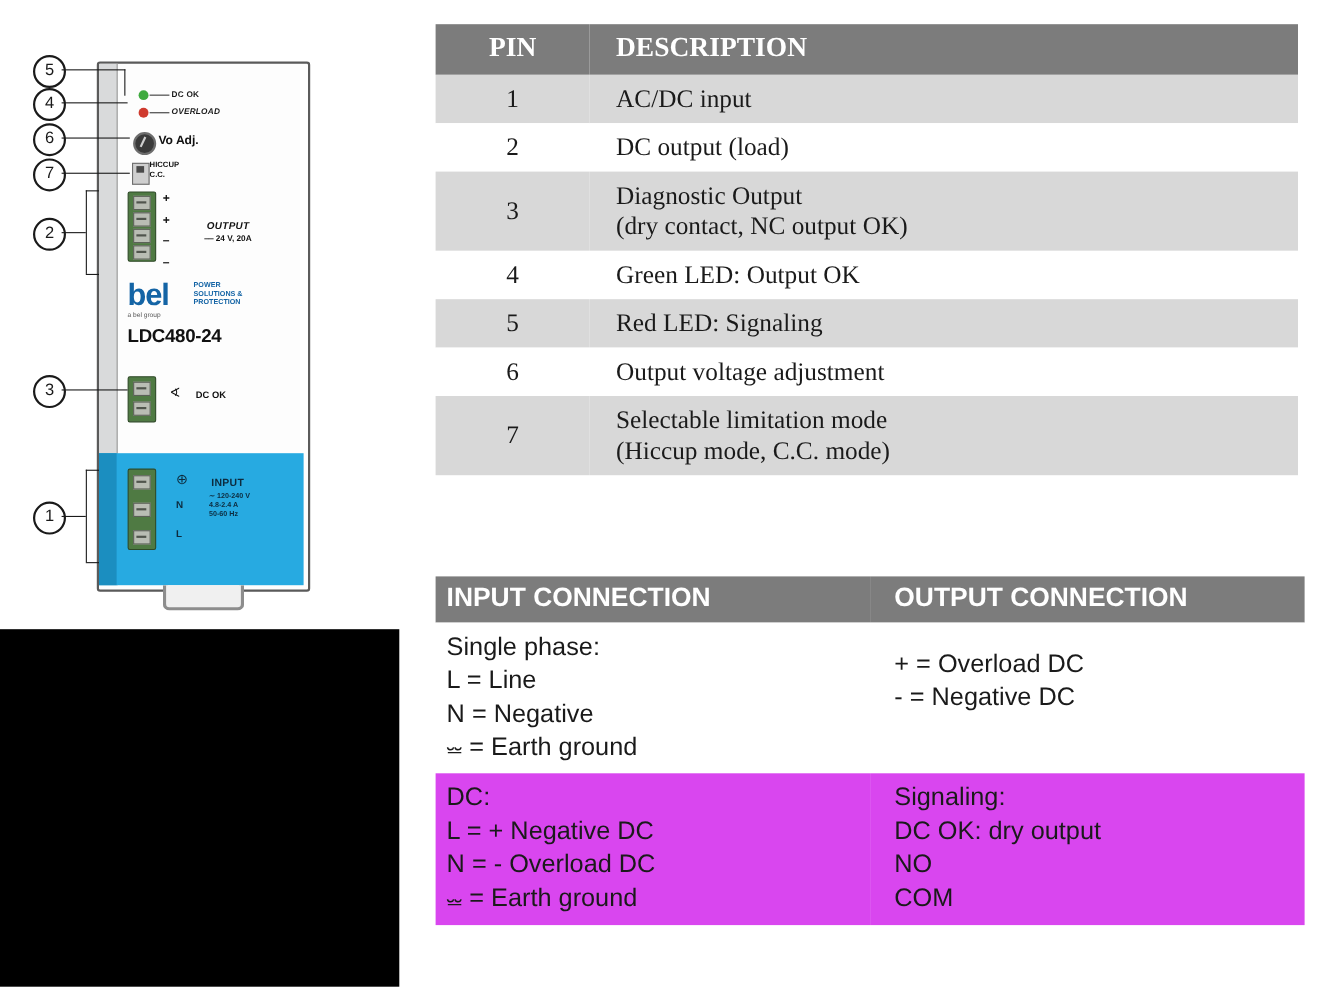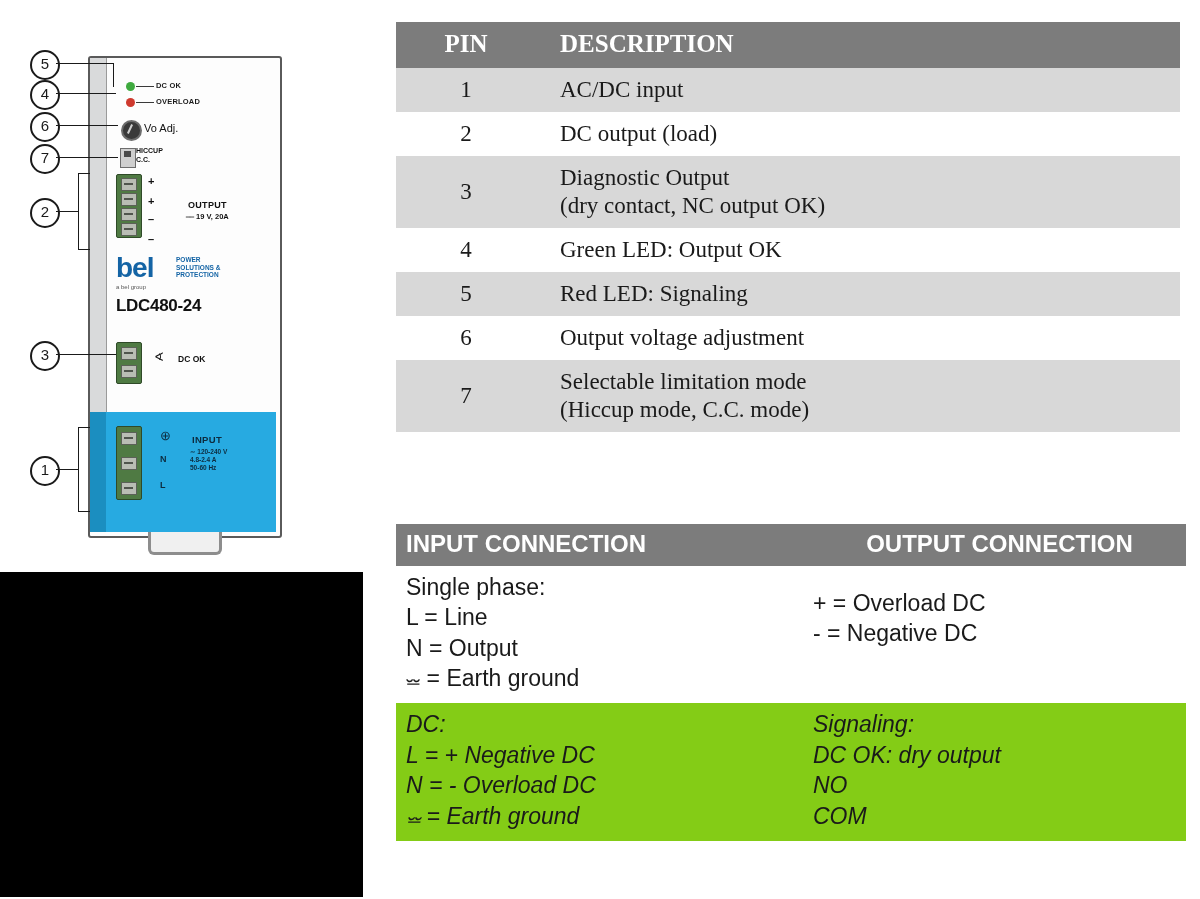--- a/index.html
+++ b/index.html
@@ -124,21 +124,21 @@
     position: absolute;
     left: 6px; top: 2px;
     width: 2px; height: 10px;
     background: #cfcfcf;
     transform: rotate(25deg);
   }
   .pot-label {
     position: absolute;
     left: 56px; top: 66px;
     font-size: 11px;
-    font-weight: normal;
+    font-weight: bold;
     color: #111;
   }
 
   
   .hiccup-sw {
     position: absolute;
     left: 32px; top: 92px;
     width: 14px; height: 18px;
     background: #cfcfcf;
     border: 1px solid #6d6d6d;
@@ -201,20 +201,21 @@
     color: #111;
     line-height: 10px;
   }
   .out-title {
     position: absolute;
     left: 100px; top: 144px;
     font-size: 9px;
     font-weight: bold;
     color: #111;
     letter-spacing: 0.3px;
+    font-style: italic;
   }
   .out-sub {
     position: absolute;
     left: 98px; top: 156px;
     font-size: 7.5px;
     font-weight: bold;
     color: #111;
   }
 
   
@@ -373,21 +374,21 @@
   }
   #conn-table th.col-out { padding-left: 22px; }
   #conn-table td {
     vertical-align: top;
     padding: 6px 0 10px 10px;
     line-height: 1.32;
     font-size: 23px;
   }
   #conn-table td.col-out { padding-left: 22px; }
   #conn-table tr.row-a td { background: #ffffff; }
-  #conn-table tr.row-b td { background: #84cc16; font-style: italic; }
+  #conn-table tr.row-b td { background: #d946ef; }
   .ground-glyph {
     font-size: 22px;
     line-height: 1;
     display: inline-block;
     vertical-align: -2px;
   }
   .out-pad-top { padding-top: 22px !important; }
   .nowrap { white-space: nowrap; }
 </style>
 </head>
@@ -406,21 +407,21 @@
         <div class="device-blue-rail"></div>
       </div>
       <div class="device-foot"></div>
 
       <div class="led-row">
         <div class="led green"></div>
         <div class="led red"></div>
         <div class="led-line" style="left:10px; top:6px; width:18px;"></div>
         <div class="led-line" style="left:10px; top:22px; width:18px;"></div>
         <div class="led-label" style="left:30px; top:1px;">DC OK</div>
-        <div class="led-label" style="left:30px; top:17px;">OVERLOAD</div>
+        <div class="led-label" style="left:30px; top:17px;font-style:italic;">OVERLOAD</div>
       </div>
 
       <div class="pot"></div>
       <div class="pot-label">Vo Adj.</div>
 
       <div class="hiccup-sw"></div>
       <div class="hiccup-label">
         <span>HICCUP</span><br>
         <span>C.C.</span>
       </div>
@@ -431,21 +432,21 @@
         <div class="conn-screw" style="top:33px;"></div>
         <div class="conn-screw" style="top:48px;"></div>
       </div>
       <div class="pin-mark" style="left:60px; top:120px;">+</div>
       <div class="pin-mark" style="left:60px; top:140px;">+</div>
       <div class="pin-mark" style="left:60px; top:158px;">–</div>
       <div class="pin-mark" style="left:60px; top:178px;">–</div>
       <div class="out-title">OUTPUT</div>
       <div class="out-sub">
         <span style="font-size:8px;">⎯⎯</span>
-        <span>19 V, 20A</span>
+        <span>24 V, 20A</span>
       </div>
 
       <div class="brand-bel">bel</div>
       <div class="brand-sub">POWER<br>SOLUTIONS &amp;<br>PROTECTION</div>
       <div class="brand-group">a bel group</div>
       <div class="model">LDC480-24</div>
 
       <div class="connector sig-conn">
         <div class="conn-screw" style="top:4px;"></div>
         <div class="conn-screw" style="top:22px;"></div>
@@ -550,29 +551,29 @@
           <div>(Hiccup mode, C.C. mode)</div>
         </td>
       </tr>
     </tbody>
   </table>
 
   <table class="tbl" id="conn-table">
     <thead>
       <tr>
         <th style="width:50%;margin-top:32px;">INPUT CONNECTION</th>
-        <th class="col-out" style="width:50%;text-align:center;">OUTPUT CONNECTION</th>
+        <th class="col-out" style="width:50%;">OUTPUT CONNECTION</th>
       </tr>
     </thead>
     <tbody>
       <tr class="row-a">
         <td>
           <div>Single phase:</div>
           <div>L = Line</div>
-          <div>N = Output</div>
+          <div>N = Negative</div>
           <div>
             <span class="ground-glyph">⏕</span>
             <span>= Earth ground</span>
           </div>
         </td>
         <td class="col-out out-pad-top">
           <div>+ = Overload DC</div>
           <div class="nowrap">-  = Negative DC</div>
         </td>
       </tr>

